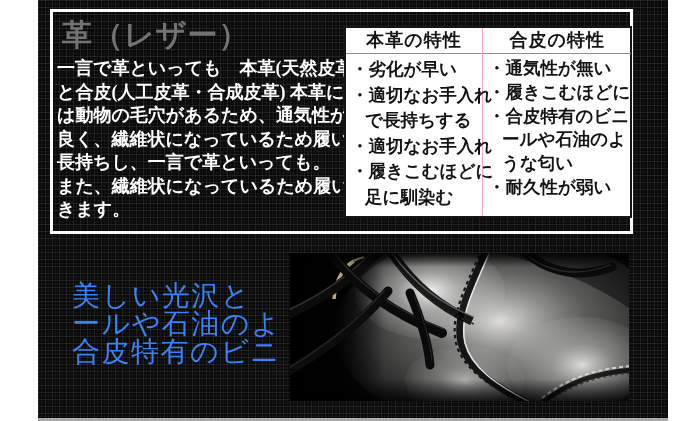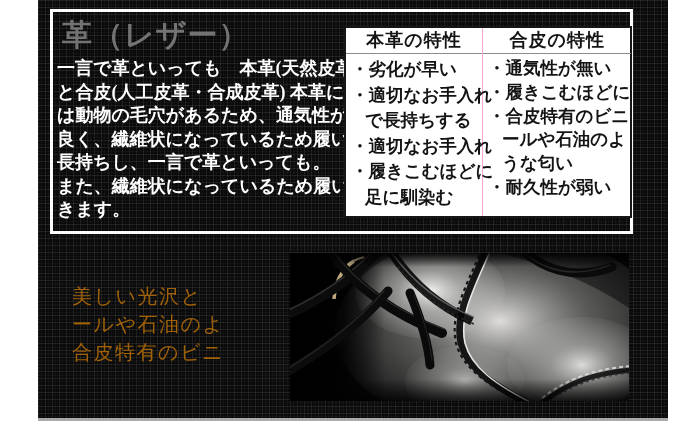--- a/index.html
+++ b/index.html
@@ -49,21 +49,21 @@
   }
   .tlines{padding:3px 1px 0 5px;font-size:17.5px;font-weight:600;}
   .c0 .tline{line-height:25.5px;}
   .c1 .tline{line-height:23.8px;}
   .tline{white-space:nowrap;}
   .tline.cont{margin-left:14px;}
 
   
   .caption{
     position:absolute;left:72px;top:282px;
-    color:#a16207;font-size:20px;line-height:28px;letter-spacing:1.5px;font-weight:500;
+    color:#3b82f6;font-size:28px;line-height:28px;letter-spacing:1.5px;font-weight:500;
   }
   .cline{white-space:nowrap;}
 
   
   .photo{position:absolute;left:290px;top:253px;width:339px;height:148px;overflow:hidden;background:#050505;}
   .photo svg{display:block;}
 </style>
 </head>
 <body>
 

